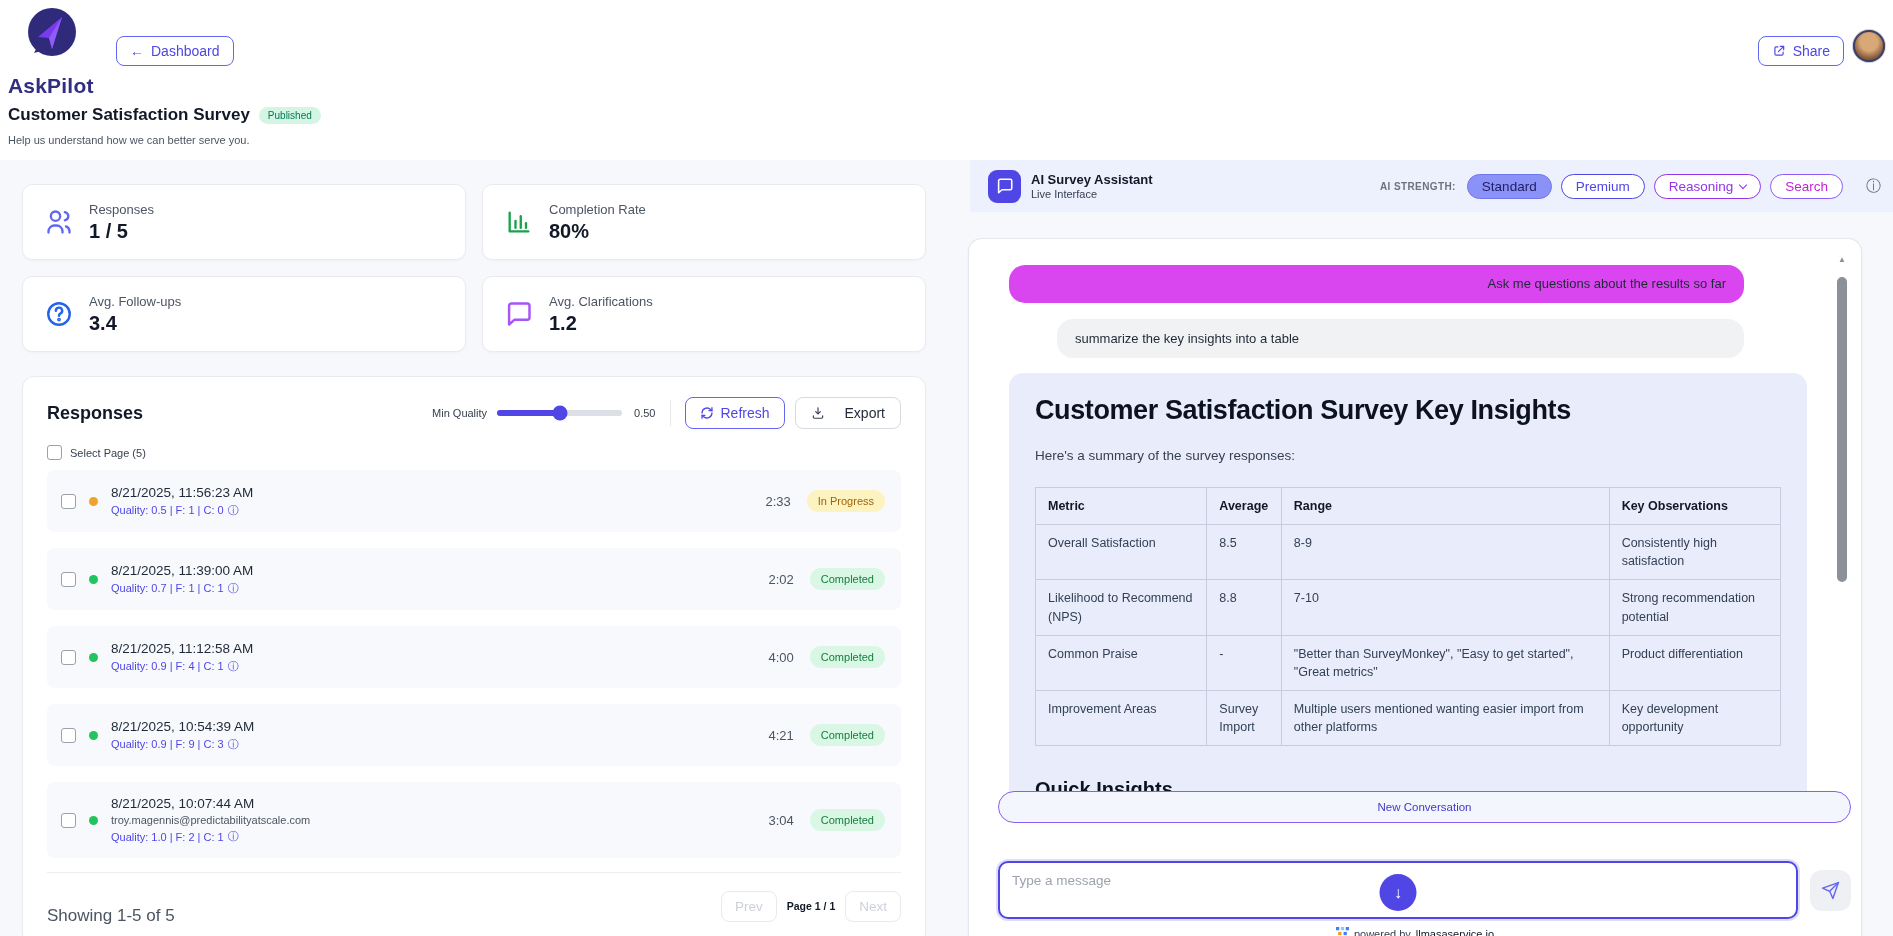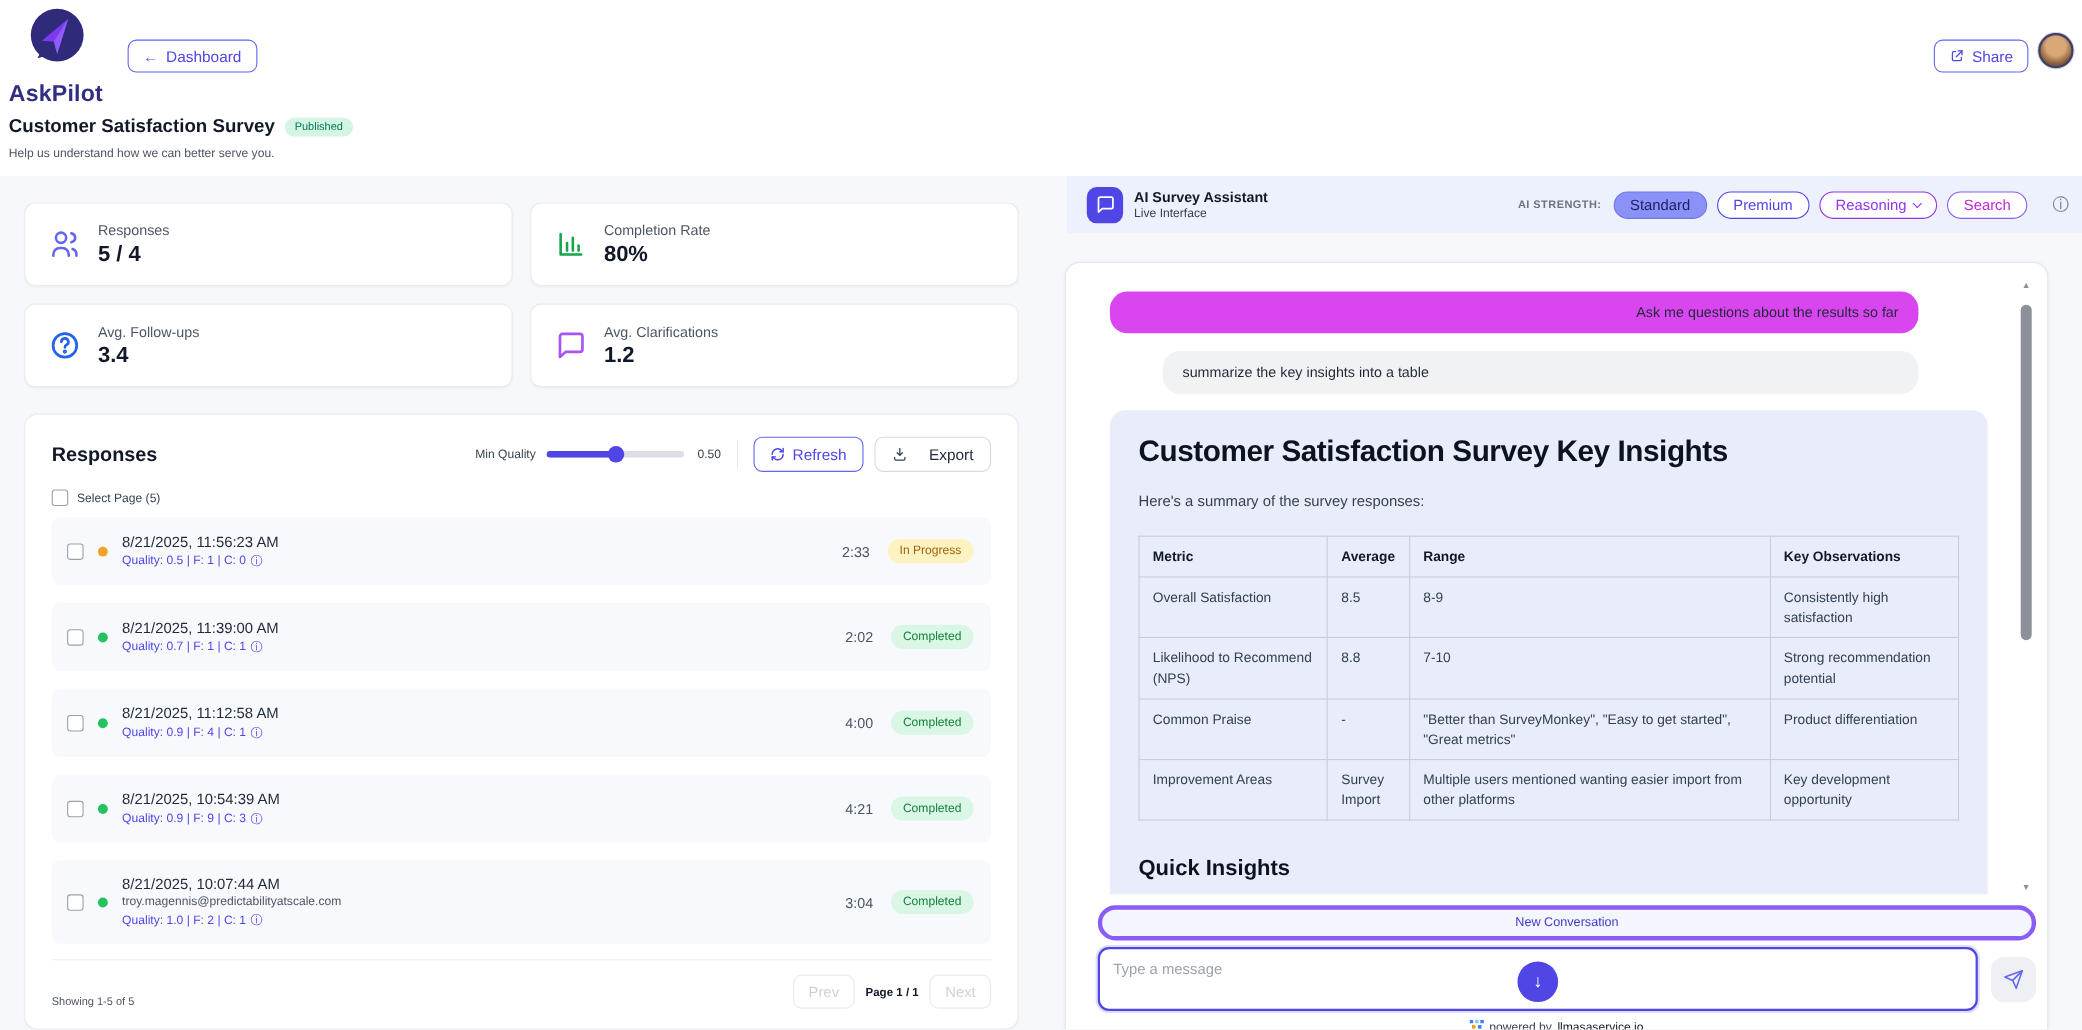--- a/index.html
+++ b/index.html
@@ -53,21 +53,21 @@
   .r-date { font-size:13.5px; color:#1f2937; }
   .r-email { font-size:11px; color:#4b5563; }
   .r-quality { font-size:11px; color:#4f46e5; display:flex; align-items:center; gap:4px; }
   .r-right { margin-left:auto; display:flex; align-items:center; gap:16px; }
   .r-time { font-size:13px; color:#4b5563; }
   .badge { font-size:11px; padding:5px 11px; border-radius:999px; white-space:nowrap; }
   .badge.progress { background:#fdf3c0; color:#a16207; }
   .badge.done { background:#d9f7e4; color:#15803d; }
 
   .resp-footer { margin-top:14px; border-top:1px solid #eceef2; padding-top:13px; display:flex; align-items:center; }
-  .showing { font-size:10px; color:#4b5563;margin-top:20px; }
+  .showing { font-size:17px; color:#4b5563;margin-top:20px; }
   .pager { margin-left:auto; display:flex; align-items:center; gap:10px; }
   .page-btn { border:1px solid #e8eaee; background:#fff; color:#ccd1d9; font-size:13.5px; padding:7px 13px; border-radius:8px; cursor:default; }
   .page-ind { font-size:10.5px; color:#111827; font-weight:bold; }
 
   
   .assist-head { position:absolute; left:970px; top:160px; width:943px; height:52px; background:#edf0fd; display:flex; align-items:center; padding:0 32px 0 18px; }
   .assist-ico { width:33px; height:33px; border-radius:9px; background:#4f46e5; display:flex; align-items:center; justify-content:center; flex:0 0 auto; }
   .assist-titles { margin-left:10px; }
   .assist-titles .t1 { font-size:13px; font-weight:bold; color:#111827; }
   .assist-titles .t2 { font-size:11px; color:#374151; margin-top:1px; }
@@ -95,21 +95,21 @@
   .ins-table th { font-weight:bold; color:#111827; }
   .ins-table td { color:#334155; }
   .col-metric { width:23%; } .col-avg { width:10%; } .col-range { width:44%; } .col-obs { width:23%; }
   .insights h2 { margin-top:32px; font-size:20px; font-weight:700; color:#0b1220; }
 
   .chat-sb { position:absolute; right:12px; top:16px; width:14px; height:556px; }
   .chat-sb .arr { position:absolute; left:0; width:14px; text-align:center; font-size:8px; color:#8b9099; }
   .chat-sb .arr.up { top:0; } .chat-sb .arr.dn { bottom:0; }
   .chat-sb .thumb { position:absolute; left:2px; top:22px; width:10px; height:305px; border-radius:6px; background:#8b9099; }
 
-  .new-conv { position:absolute; left:29px; right:10px; top:584px; height:32px; background:#f4f6fe; border:4px solid #8b5cf6; border-radius:999px; color:#4338ca; font-size:11.5px; display:flex; align-items:center; justify-content:center; cursor:pointer; }
+  .new-conv { position:absolute; left:29px; right:10px; top:552px; height:32px; background:#f4f6fe; border:1px solid #8b5cf6; border-radius:999px; color:#4338ca; font-size:11.5px; display:flex; align-items:center; justify-content:center; cursor:pointer; }
 
   .input-row { position:absolute; left:29px; right:10px; top:622px; display:flex; gap:12px; align-items:center; }
   .msg-box { position:relative; flex:1; height:58px; border:2px solid #4f46e5; border-radius:10px; background:#fff; box-shadow:0 0 0 2px rgba(79,70,229,.18); }
   .msg-box textarea { position:absolute; inset:0; border:none; outline:none; resize:none; background:transparent; padding:10px 12px; font-family:"Liberation Sans", sans-serif; font-size:13.5px; color:#111827; }
   .msg-box textarea::placeholder { color:#9ca3af; }
   .scroll-bottom { position:absolute; left:50%; transform:translateX(-50%); top:11px; width:37px; height:37px; border-radius:50%; background:#4f46e5; color:#fff; font-size:16px; display:flex; align-items:center; justify-content:center; cursor:pointer; }
   .send-btn { width:41px; height:41px; border-radius:12px; background:#eef0f4; display:flex; align-items:center; justify-content:center; cursor:pointer; flex:0 0 auto; }
 
   .powered { position:absolute; left:0; right:0; top:688px; display:flex; align-items:center; justify-content:center; gap:5px; font-size:11px; color:#374151; }
   .powered a { color:#111827; text-decoration:underline; }
@@ -158,21 +158,21 @@
 
     <div class="stat-card">
       <svg class="stat-icon" viewBox="0 0 24 24" fill="none" stroke="#6366f1" stroke-width="2" stroke-linecap="round" stroke-linejoin="round">
           <circle cx="9" cy="7" r="4"></circle>
           <path d="M17 3.5c1.8.5 3 2 3 3.5s-1.2 3-3 3.5"></path>
           <path d="M3 21v-1a5 5 0 0 1 5-5h2a5 5 0 0 1 5 5v1"></path>
           <path d="M21 21v-1a4.5 4.5 0 0 0-3-4.2"></path>
         </svg>
       <div class="txt">
         <div class="lbl">Responses</div>
-        <div class="val">5 / 4</div>
+        <div class="val">1 / 5</div>
       </div>
     </div>
 
     <div class="stat-card">
       <svg class="stat-icon" viewBox="0 0 24 24" fill="none" stroke="#16a34a" stroke-width="2" stroke-linecap="round" stroke-linejoin="round">
           <path d="M4 4v16h16"></path>
           <path d="M9 17v-6"></path>
           <path d="M13.5 17V7"></path>
           <path d="M18 17v-4"></path>
         </svg>

